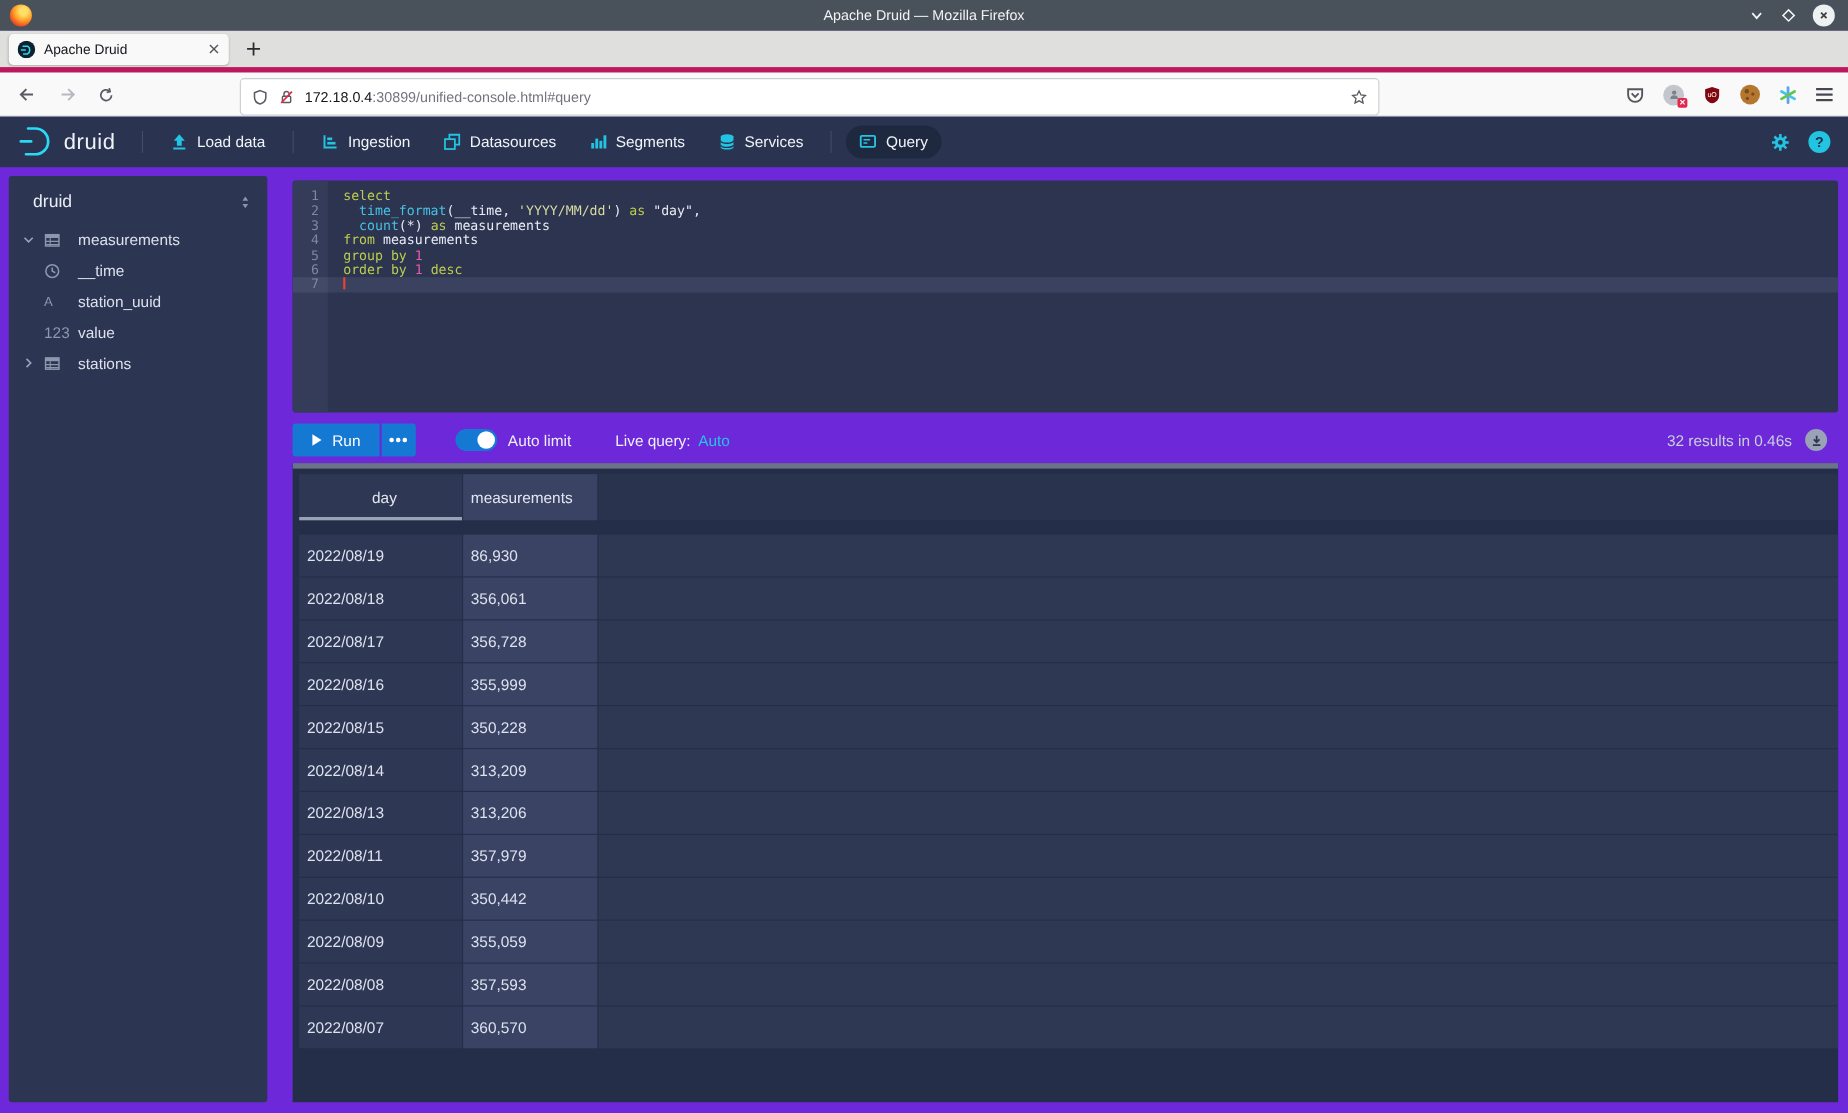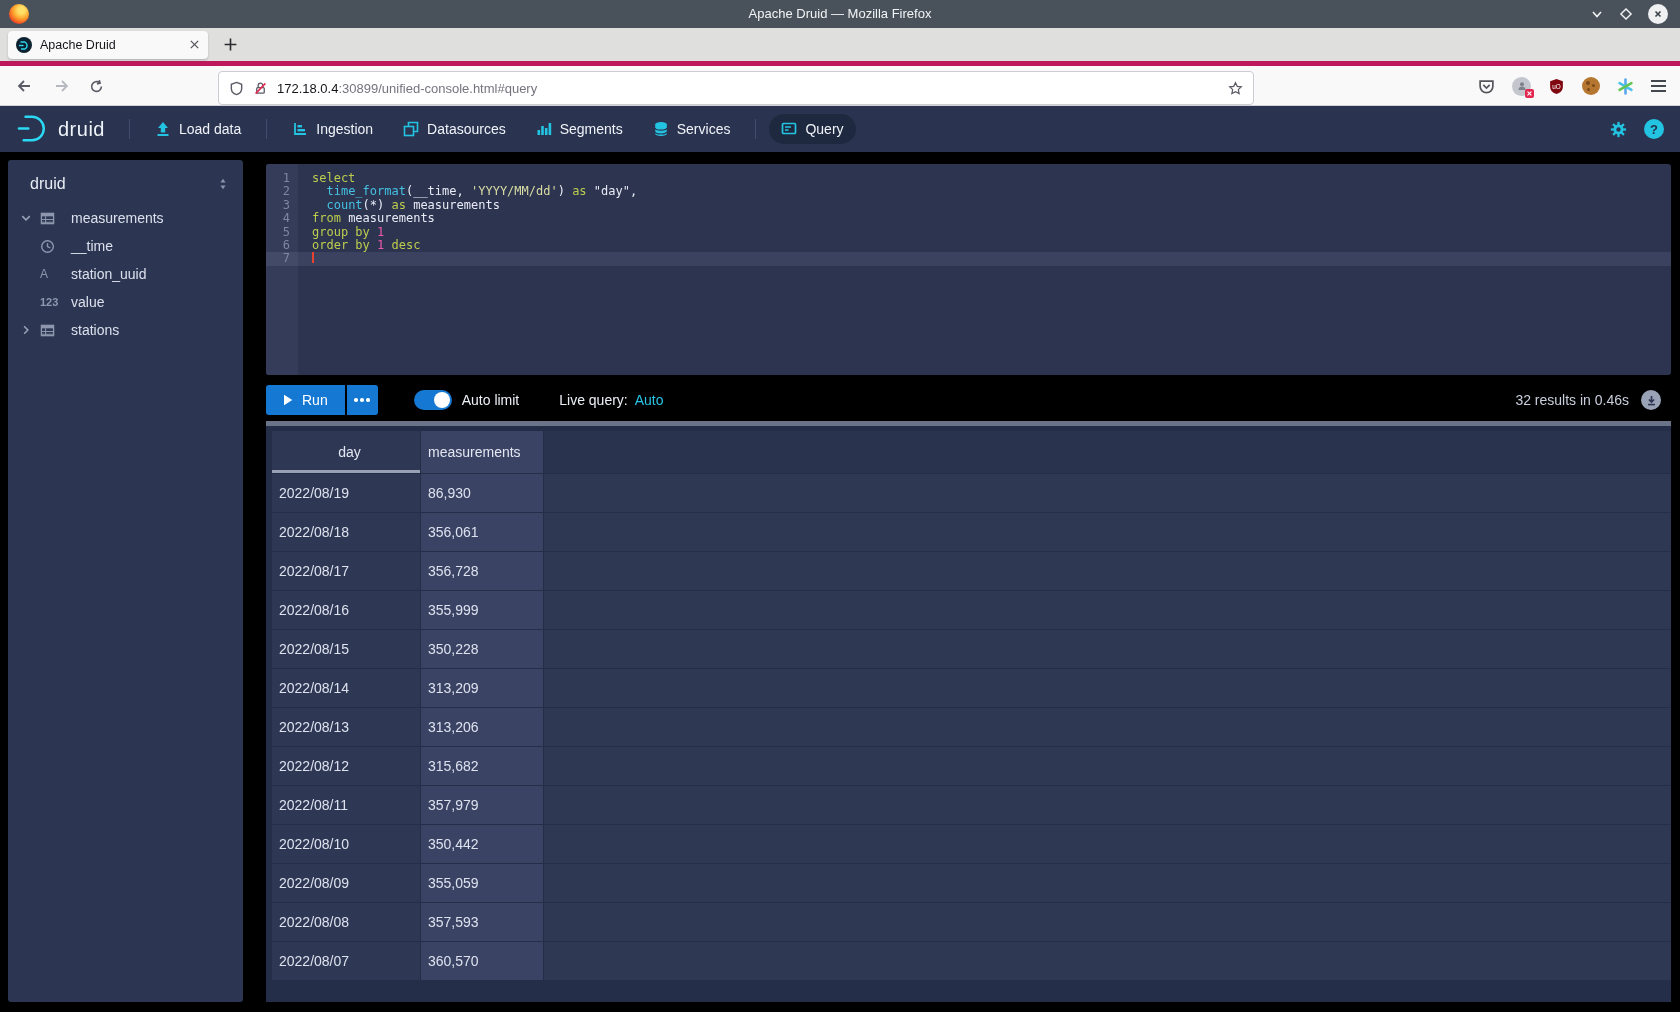--- a/index.html
+++ b/index.html
@@ -1,16 +1,16 @@
 <!DOCTYPE html>
 <html><head>
 <meta charset="utf-8">
 <style>
   html,body{margin:0;padding:0;background:#10141f;}
-  .screen{position:relative;width:1680px;height:1012px;background:#000000;overflow:hidden;
+  .screen{position:relative;width:1680px;height:1012px;background:#6d28d9;overflow:hidden;
           font-family:"Liberation Sans",sans-serif;}
 
   
   .titlebar{position:absolute;top:0;left:0;right:0;height:28px;background:#49525b;}
   .ff-logo{position:absolute;left:9px;top:4px;width:20px;height:20px;border-radius:50%;
            background:radial-gradient(circle at 62% 32%, #ffe066 0 18%, #ffa32c 45%, #f04e23 72%, #c42e5a 100%);}
   .win-title{position:absolute;left:0;right:0;top:0;height:28px;line-height:28px;text-align:center;
              color:#f2f3f5;font-size:13px;}
   .win-controls{position:absolute;right:12px;top:0;height:28px;display:flex;align-items:center;gap:15px;}
   .wc{display:flex;align-items:center;justify-content:center;}
@@ -60,21 +60,21 @@
 
   
   .sidebar{position:absolute;left:8px;top:160px;width:235px;height:842px;background:#2c3551;border-radius:3px;}
   .sb-head{display:flex;align-items:center;padding:15px 14px 11px 22px;color:#e9edf5;font-size:16px;}
   .sb-sort{margin-left:auto;color:#8b94aa;display:flex;}
   .tree-row{display:flex;align-items:center;height:28px;color:#dbe0ec;font-size:14px;padding-left:12px;cursor:default;}
   .tree-row.child{padding-left:32px;}
   .chev{width:20px;color:#9aa3b8;display:flex;flex:none;}
   .ticon{width:24px;color:#8e97ad;display:flex;align-items:center;flex:none;}
   .txt-icon{font-size:12px;color:#8e97ad;}
-  .num-i{font-size:11px;letter-spacing:0;font-weight:bold;}
+  .num-i{font-size:14px;letter-spacing:0;}
   .tlabel{margin-left:7px;}
 
   
   .editor{position:absolute;left:266px;top:164px;width:1405px;height:211px;background:#2c3450;border-radius:3px;overflow:hidden;
           font-family:"DejaVu Sans Mono",monospace;font-size:12px;}
   .gutter-bg{position:absolute;left:0;top:0;bottom:0;width:32px;background:#353c59;}
   .editor-inner{position:relative;padding-top:8px;}
   .cl{display:flex;height:13.4px;line-height:13.4px;}
   .ln{width:32px;padding-right:8px;box-sizing:border-box;text-align:right;color:#7d86a3;flex:none;position:relative;}
   .code{padding-left:14px;white-space:pre;color:#e8ebf5;flex:1;}
@@ -103,21 +103,21 @@
 
   
   .table-panel{position:absolute;left:266px;top:421px;width:1405px;height:581px;background:#252e48;overflow:hidden;}
   .hscroll{position:absolute;top:0;left:0;right:0;height:5px;background:#6b7389;}
   .thead{position:absolute;top:10px;left:0;right:0;display:flex;padding-left:6px;gap:1px;}
   .th{height:42px;display:flex;align-items:center;padding-left:7px;box-sizing:border-box;font-size:14px;color:#e2e6f0;}
   .th.day{width:148px;background:#2e3754;position:relative;justify-content:center;}
   .th.day::after{content:"";position:absolute;left:0;right:0;bottom:0;height:3px;background:#9aa1b5;}
   .th.meas{width:122px;background:#3a4364;}
   .th.fill{flex:1;background:#2a334e;}
-  .rows{position:absolute;top:53px;left:0;right:0;}
+  .rows{position:absolute;top:65px;left:0;right:0;}
   .trow{display:flex;padding-left:6px;gap:1px;margin-bottom:1px;}
   .td{height:38px;display:flex;align-items:center;padding-left:7px;box-sizing:border-box;font-size:14px;color:#dde2ee;}
   .td.day{width:148px;background:#2e3754;}
   .td.meas{width:122px;background:#3a4364;}
   .td.meas span{display:inline-block;width:48px;}
   .td.fill{flex:1;background:#2f3853;}
   .pagination{position:absolute;left:0;right:0;bottom:0;height:36px;background:#2c3551;display:flex;align-items:center;
               padding-left:12px;color:#d3d8e3;font-size:14px;}
   .pg-btn{width:30px;height:30px;display:flex;align-items:center;justify-content:center;color:#98a1b6;}
   .pg-label{margin-left:24px;}
@@ -529,27 +529,20 @@
           <div class="td fill"></div>
         </div>
         <div class="trow">
           <div class="td day">2022/08/13</div>
           <div class="td meas">
             <span>313,206</span>
           </div>
           <div class="td fill"></div>
         </div>
         <div class="trow">
-          <div class="td day">2022/08/12</div>
-          <div class="td meas">
-            <span>315,682</span>
-          </div>
-          <div class="td fill"></div>
-        </div>
-        <div class="trow">
           <div class="td day">2022/08/11</div>
           <div class="td meas">
             <span>357,979</span>
           </div>
           <div class="td fill"></div>
         </div>
         <div class="trow">
           <div class="td day">2022/08/10</div>
           <div class="td meas">
             <span>350,442</span>

